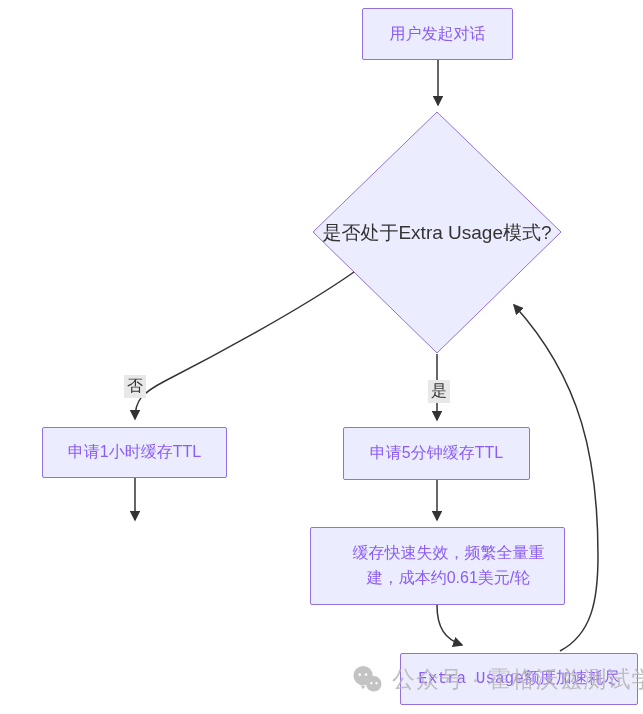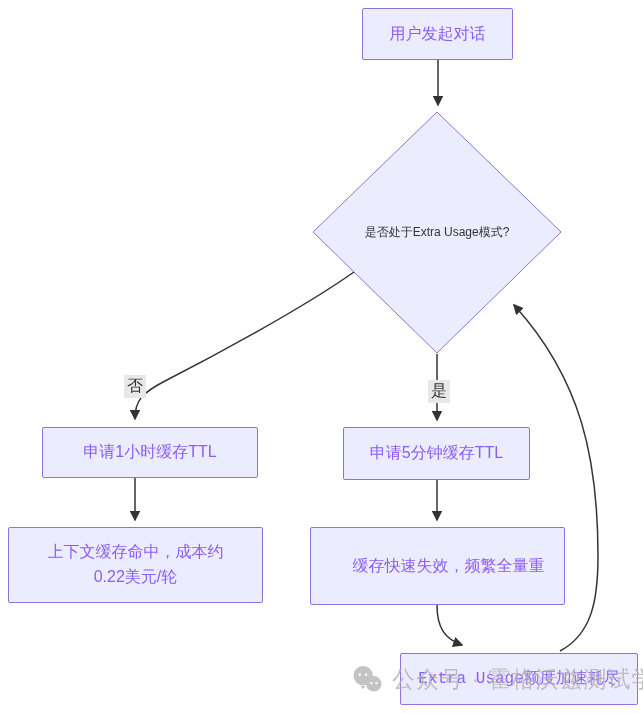--- a/index.html
+++ b/index.html
@@ -44,21 +44,21 @@
     font-size: 16px;
     line-height: 1.55;
     color: #8b5cf6;
   }
   .decision-text {
     position: absolute;
     display: flex;
     align-items: center;
     justify-content: center;
     text-align: center;
-    font-size: 12px;
+    font-size: 19px;
     color: #333333;
     background: transparent;
     pointer-events: none;
   }
   .edge-label {
     position: absolute;
     background: var(--label-bg, #e8e8e8);
     color: #333333;
     font-size: 16px;
     line-height: 1.3;
@@ -117,35 +117,32 @@
   </svg>
 
   <div class="node" style="left:362px; top:8px; width:151px; height:52px;">
     <span>用户发起对话</span>
   </div>
 
   <div class="decision-text" style="left:317px; top:112px; width:240px; height:241px;">
     <span>是否处于Extra Usage模式?</span>
   </div>
 
-  <div class="node" style="left:42px; top:427px; width:216px; height:51px;">
+  <div class="node" style="left:42px; top:427px; width:185px; height:51px;">
     <span>申请1小时缓存TTL</span>
   </div>
 
   <div class="node" style="left:343px; top:427px; width:187px; height:53px;">
     <span>申请5分钟缓存TTL</span>
   </div>
 
-  <div class="node" style="left:8px; top:527px; width:255px; height:76px;">
-    <span>上下文缓存命中，成本约</span>
-    <span>0.22美元/轮</span>
-  </div>
 
   <div class="node" style="left:310px; top:527px; width:255px; height:78px;padding-left:22px;">
     <span>缓存快速失效，频繁全量重</span>
+    <span>建，成本约0.61美元/轮</span>
   </div>
 
   <div class="node" style="left:400px; top:653px; width:238px; height:52px;font-family:Liberation Mono, monospace;">
     <span>Extra Usage额度加速耗尽</span>
   </div>
 
   <div class="edge-label" style="left:124px; top:375px;">
     <span>否</span>
   </div>
 

